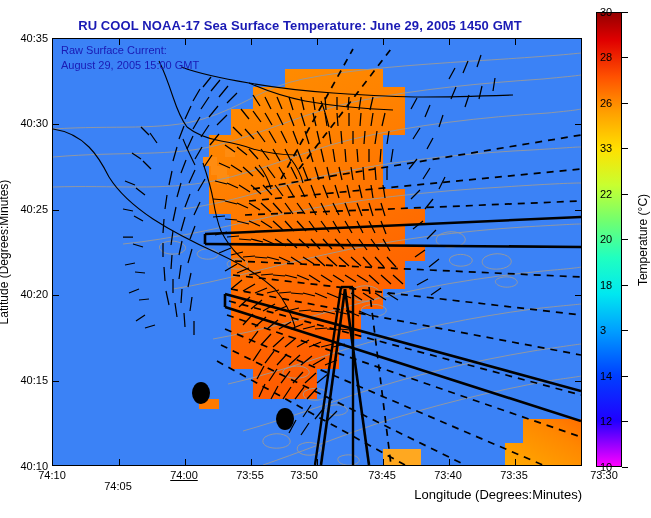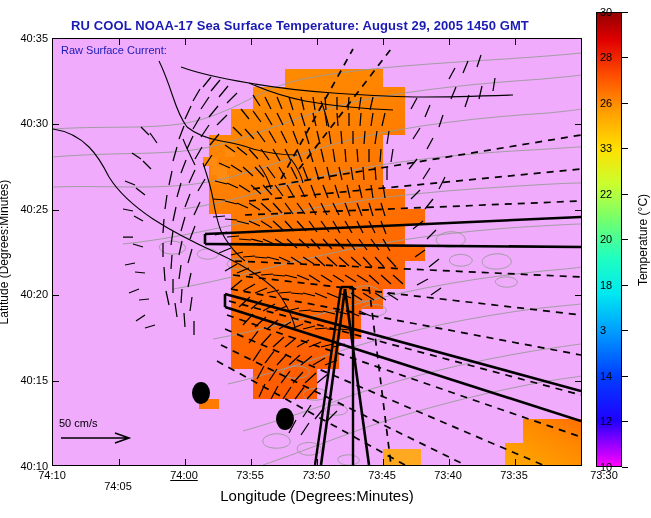--- a/index.html
+++ b/index.html
@@ -7,39 +7,39 @@
        font-family:"Liberation Sans",sans-serif;}
   #stage{position:absolute;left:0;top:0;width:651px;height:518px;background:#fff;}
 
   
   .title{position:absolute;left:0;top:18px;width:600px;text-align:center;
          font-size:13px;font-weight:bold;color:#1a1ab4;white-space:nowrap;
          letter-spacing:.1px;}
 
   
   .frame{position:absolute;left:52px;top:38px;width:530px;height:428px;
-         border:1.5px solid #000;background:#f0abfc;overflow:hidden;box-sizing:border-box;}
+         border:1.5px solid #000;background:#3b82f6;overflow:hidden;box-sizing:border-box;}
   .inner{position:absolute;left:0;top:0;width:100%;height:100%;}
 
   
   .subnote{position:absolute;left:8px;top:4px;font-size:11px;color:#1a1ab4;
            line-height:15px;white-space:nowrap;}
   .scalebar{position:absolute;left:6px;bottom:18px;font-size:11px;color:#000;}
   .scalebar .lbl{display:block;margin-bottom:2px;}
 
   
   .xticklbl{position:absolute;top:469px;font-size:11px;color:#000;
             transform:translateX(-50%);white-space:nowrap;}
   .yticklbl{position:absolute;left:48px;font-size:11px;color:#000;
             transform:translateY(-50%);text-align:right;white-space:nowrap;}
   .ylbl-wrap{position:absolute;left:-3px;top:252px;transform-origin:0 0;}
   .ylbl{position:absolute;transform:rotate(-90deg) translate(-50%,0);
         transform-origin:0 0;font-size:12px;white-space:nowrap;}
-  .xlbl{position:absolute;left:52px;top:487px;width:530px;text-align:center;
-        font-size:15px;color:#000;}
+  .xlbl{position:absolute;left:52px;top:487px;width:530px;text-align:right;
+        font-size:13px;color:#000;}
 
   
   .cbar{position:absolute;left:596px;top:12px;width:26px;height:455px;
         border:1px solid #000;box-sizing:border-box;
         background:linear-gradient(to top,
           #ff00ff 0%, #9000ff 5%, #2000ff 10%, #0040ff 20%,
           #00a0ff 30%, #00e8f0 38%, #20ffc0 46%, #70ff70 54%,
           #c8ff30 62%, #ffe000 70%, #ffa000 78%, #ff5000 86%,
           #e00000 94%, #960000 100%);}
   .cbtick{position:absolute;left:622px;width:6px;height:0;
@@ -50,21 +50,21 @@
   .cbtitle span{position:absolute;transform:rotate(-90deg) translate(-50%,0);
         transform-origin:0 0;font-size:12px;white-space:nowrap;}
 
   .tick{position:absolute;background:#000;}
 </style>
 </head>
 <body>
 
 <div id="stage">
 
-  <div class="title">RU COOL  NOAA-17  Sea Surface Temperature:  August 29, 2005 1450 GMT</div>
+  <div class="title">RU COOL  NOAA-17  Sea Surface Temperature:  June 29, 2005 1450 GMT</div>
 
   <div class="frame">
     <div class="inner">
 
       <svg width="528" height="426" viewBox="0 0 528 426" style="position:absolute;left:0;top:0;display:block;">
 
         <defs>
 
           <clipPath id="sstClip">
             <path d="M232,48 L232,30 L330,30 L330,48 L352,48 L352,96 L330,96
@@ -284,28 +284,23 @@
                    M236,394 l7,-13 M248,396 l8,-12"></path>
         </g>
 
         <ellipse cx="148" cy="354" rx="9" ry="11" fill="#000"></ellipse>
         <ellipse cx="232" cy="380" rx="9" ry="11" fill="#000"></ellipse>
 
       </svg>
 
       <div class="subnote">
         <span>Raw Surface Current:</span><br>
+        <span>August 29, 2005 15:00 GMT</span>
       </div>
 
-      <div class="scalebar">
-        <span class="lbl">50 cm/s</span>
-        <svg width="80" height="14">
-          <path d="M2,7 L68,7 M56,2 L70,7 L56,12" stroke="#000" stroke-width="1.6" fill="none"></path>
-        </svg>
-      </div>
 
       <div class="tick" style="left:0;top:0;width:0;height:0;"></div>
       <div class="tick" style="left:66px;top:420px;width:1px;height:6px;"></div>
       <div class="tick" style="left:132px;top:420px;width:1px;height:6px;"></div>
       <div class="tick" style="left:198px;top:420px;width:1px;height:6px;"></div>
       <div class="tick" style="left:264px;top:420px;width:1px;height:6px;"></div>
       <div class="tick" style="left:330px;top:420px;width:1px;height:6px;"></div>
       <div class="tick" style="left:396px;top:420px;width:1px;height:6px;"></div>
       <div class="tick" style="left:462px;top:420px;width:1px;height:6px;"></div>
       <div class="tick" style="left:66px;top:0px;width:1px;height:6px;"></div>
@@ -324,21 +319,21 @@
       <div class="tick" style="right:0px;top:256px;width:6px;height:1px;"></div>
       <div class="tick" style="right:0px;top:342px;width:6px;height:1px;"></div>
 
     </div>
   </div>
 
   <div class="xticklbl" style="left:52px;">74:10</div>
   <div class="xticklbl" style="left:118px;margin-top:11px;">74:05</div>
   <div class="xticklbl" style="left:184px;text-decoration:underline;">74:00</div>
   <div class="xticklbl" style="left:250px;">73:55</div>
-  <div class="xticklbl" style="left:316px;font-style:italic;">73:50</div>
+  <div class="xticklbl" style="left:304px;">73:50</div>
   <div class="xticklbl" style="left:382px;">73:45</div>
   <div class="xticklbl" style="left:448px;">73:40</div>
   <div class="xticklbl" style="left:514px;">73:35</div>
   <div class="xticklbl" style="left:578px;margin-left:26px;">73:30</div>
 
   <div class="yticklbl" style="top:38px;  transform:translate(-100%,-50%);">40:35</div>
   <div class="yticklbl" style="top:123px; transform:translate(-100%,-50%);">40:30</div>
   <div class="yticklbl" style="top:209px; transform:translate(-100%,-50%);">40:25</div>
   <div class="yticklbl" style="top:294px; transform:translate(-100%,-50%);">40:20</div>
   <div class="yticklbl" style="top:380px; transform:translate(-100%,-50%);">40:15</div>

